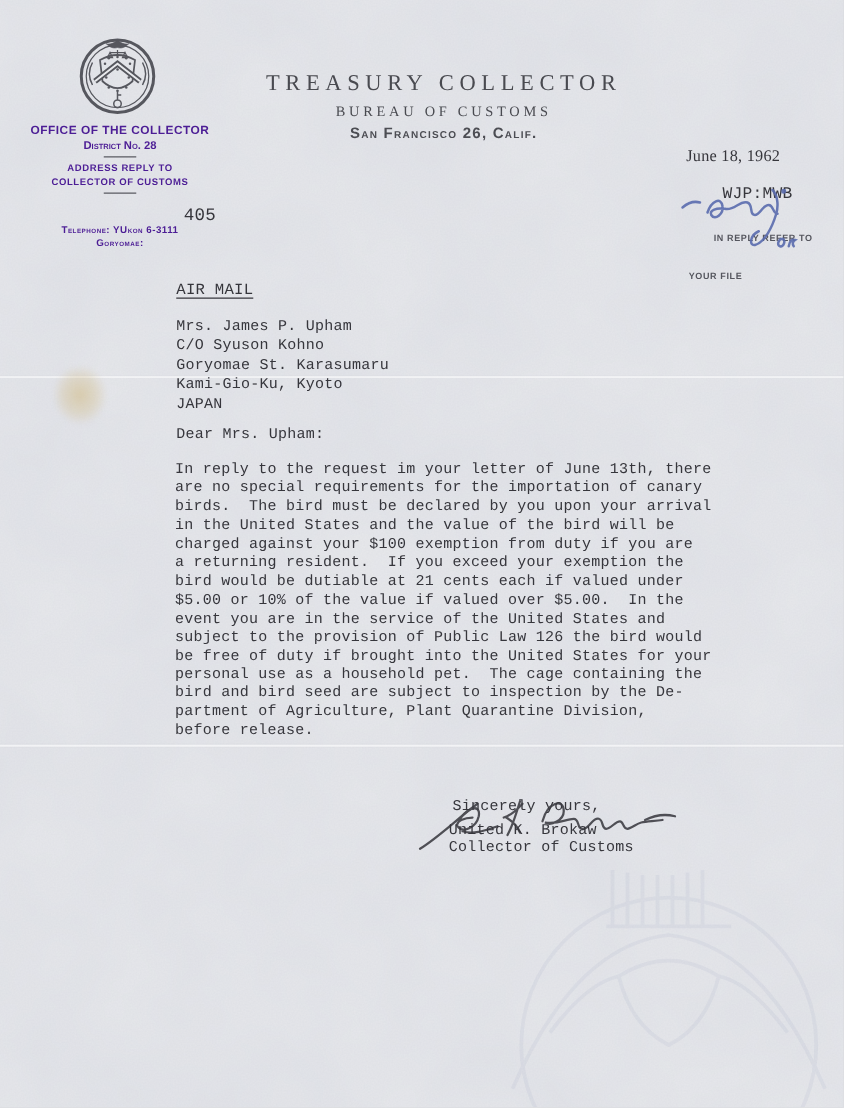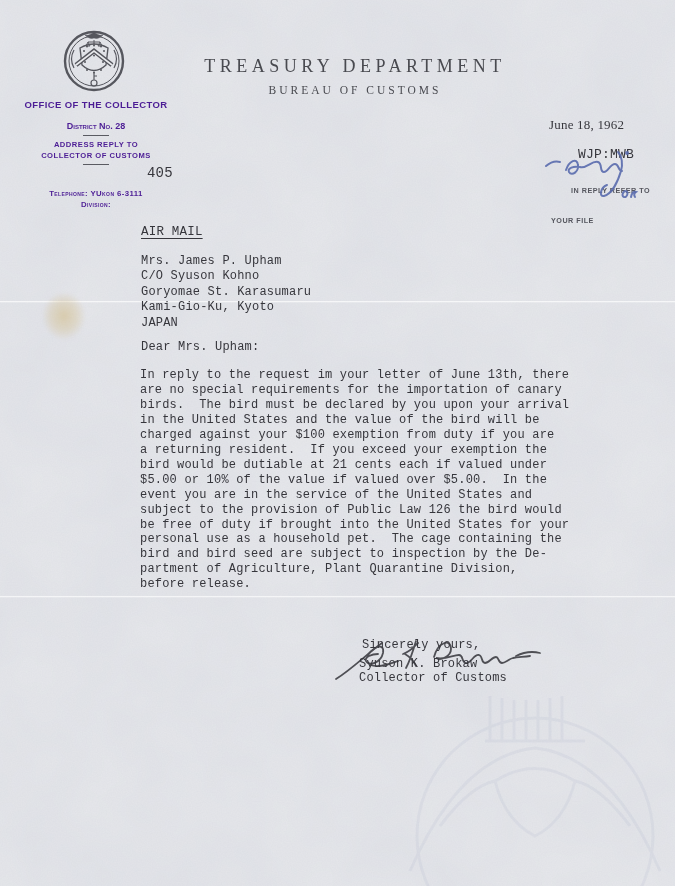--- a/index.html
+++ b/index.html
@@ -34,21 +34,21 @@
   .closing { top:602px; left:362px;margin-top:36px; }
   .sig-name { top:657px; left:359px; }
   .sig-title { top:671px; left:359px; }
   .date { top:117px; left:549px; font-size:13px;font-family:Liberation Serif, serif; }
   .refer-code { top:147px; left:578px; font-size:13px; }
   .ext-num { top:165px; left:147px; font-size:14px; }
 
   
   .lh-left { position:absolute; left:16px; top:99px; width:160px; text-align:center; color:#4c1d95; }
   .lh-office { font-size:9.5px; font-weight:700; letter-spacing:.4px; }
-  .lh-district { font-size:9px; font-weight:700; font-variant:small-caps; margin-top:11px; }
+  .lh-district { font-size:9px; font-weight:700; font-variant:small-caps; margin-top:1px; }
   .lh-rule { width:26px; border-top:1.6px solid #5a5b62; margin:4px auto 4px; }
   .lh-small { font-size:7.6px; font-weight:700; letter-spacing:.5px; }
   .lh-tel { margin-top:24px; font-size:7.8px; font-weight:700; font-variant:small-caps; letter-spacing:.4px; }
   .lh-ext { font-size:7.8px; font-weight:700; font-variant:small-caps; letter-spacing:.4px; padding-left:0px; margin-top:2px; text-align:center; }
 
   .lh-center { position:absolute; left:170px; top:56px; width:370px; text-align:center; color:#494a50; }
   .lh-dept { font-family:"Liberation Serif",serif; font-size:18px; letter-spacing:4.5px; }
   .lh-bureau { font-family:"Liberation Serif",serif; font-size:11.5px; letter-spacing:3px; margin-top:7px; }
   .lh-city { font-size:12px; font-weight:700; font-variant:small-caps; letter-spacing:1px; margin-top:3px; color:#4c4d53; }
 
@@ -124,27 +124,28 @@
   </svg>
 
   <div class="lh-left">
     <div class="lh-office">OFFICE OF THE COLLECTOR</div>
     <div class="lh-district">District No. 28</div>
     <div class="lh-rule"></div>
     <div class="lh-small">ADDRESS REPLY TO</div>
     <div class="lh-small" style="margin-top:2px;">COLLECTOR OF CUSTOMS</div>
     <div class="lh-rule"></div>
     <div class="lh-tel">Telephone: YUkon 6-3111</div>
-    <div class="lh-ext">Division:</div>
+    <div class="lh-ext">Goryomae:</div>
   </div>
   <div class="type ext-num">405</div>
 
   <div class="lh-center">
-    <div class="lh-dept">TREASURY DEPARTMENT</div>
+    <div class="lh-dept">TREASURY COLLECTOR</div>
     <div class="lh-bureau">BUREAU OF CUSTOMS</div>
+    <div class="lh-city">San Francisco 26, Calif.</div>
   </div>
 
   <div class="type date">June 18, 1962</div>
   <div class="print-small refer-label">IN REPLY REFER TO</div>
   <div class="type refer-code">WJP:MWB</div>
   <div class="print-small file-label">YOUR FILE</div>
 
   <svg class="svgbox" style="left:542px; top:143px; width:104px; height:62px;" viewBox="0 0 104 62">
     <g fill="none" stroke="#5a6cae" stroke-width="2" stroke-linecap="round" opacity=".9">
       <path d="M4,23 q7,-6 14,-4"></path>
@@ -183,16 +184,16 @@
   <svg class="svgbox" style="left:330px; top:629px; width:215px; height:52px;" viewBox="0 0 215 52">
     <g fill="none" stroke="#3b3b41" stroke-width="1.8" stroke-linecap="round" opacity=".88">
       <path d="M6,50 C22,40 38,24 52,14"></path>
       <path d="M36,30 c6,-13 19,-17 17,-6 c-2,9 -13,14 -17,8 c-2,-4 6,-7 12,-7 m-8,11 c9,3 19,-1 28,-4"></path>
       <path d="M86,12 c-3,10 -6,20 -10,27 m-3,-14 c7,-2 11,-7 15,-11 m-13,11 c5,3 9,7 11,12"></path>
       <path d="M104,28 c4,-15 17,-19 17,-8 c0,7 -10,12 -15,9 c10,2 17,-3 23,-3 c5,0 2,9 8,8 c5,-1 7,-9 12,-8 c4,1 2,8 6,8 c4,0 7,-6 11,-6 c3,0 2,6 6,6 c3,0 7,-4 11,-5 c5,-1 11,-1 17,-2"></path>
       <path d="M186,27 q12,-6 24,-3"></path>
     </g>
   </svg>
 
-  <div class="type sig-name">Syuson K. Brokaw</div>
+  <div class="type sig-name">United K. Brokaw</div>
   <div class="type sig-title">Collector of Customs</div>
 
 </div>
 
 </body></html>

